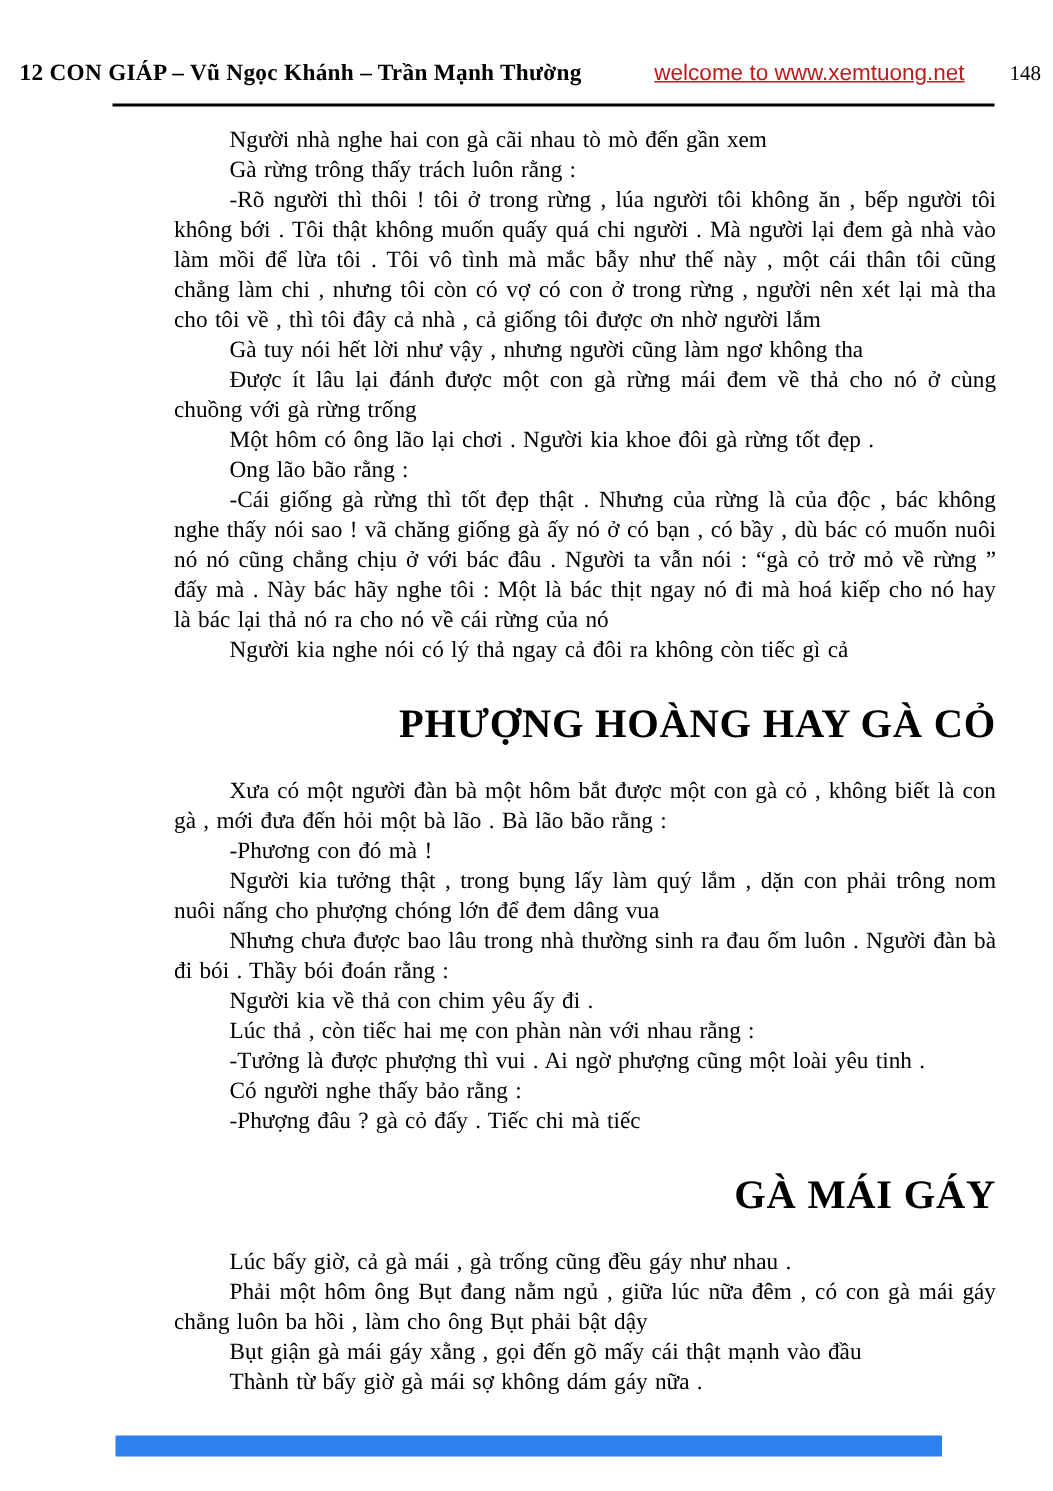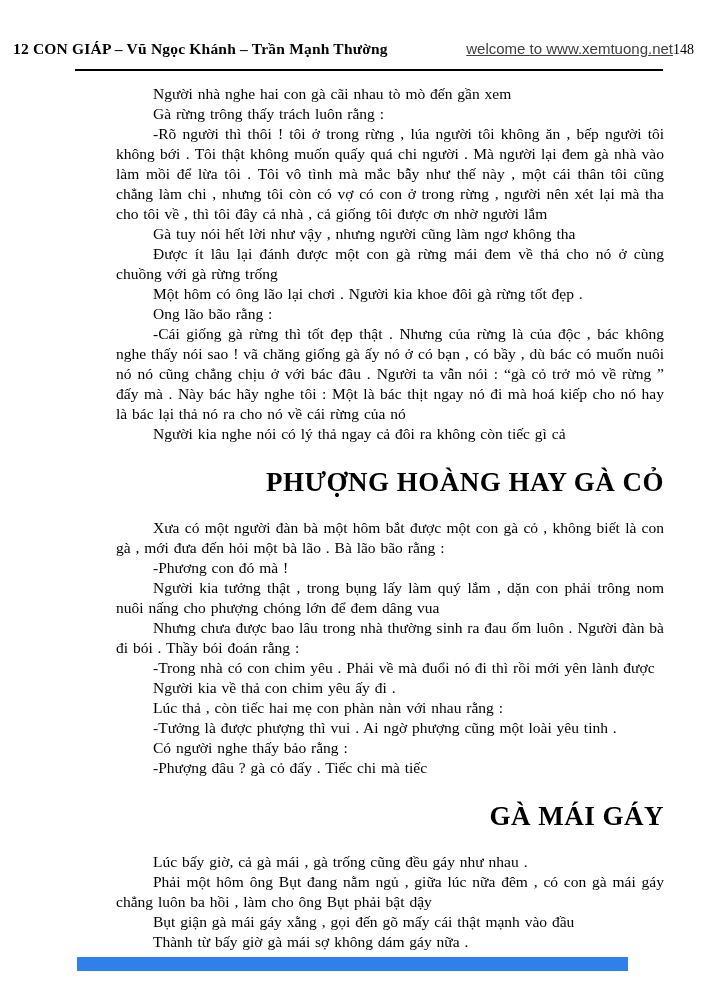--- a/index.html
+++ b/index.html
@@ -23,22 +23,23 @@
   }
   .header-title {
     font-weight: bold;
     font-size: 15.5px;
     letter-spacing: 0.2px;
   }
   .header-link {
     font-family: "Liberation Sans", sans-serif;
     font-size: 15px;
     text-decoration: underline;
-    color: #404040;
+    color: #b91c1c;
     margin-left: auto;
+    margin-right: 30px;
     cursor: pointer;
   }
   .header-page {
     font-size: 14px;
   }
   .header-rule {
     border: none;
     border-top: 2px solid #000000;
     margin: 11px 39px 0 75px;
   }
@@ -91,21 +92,20 @@
     <p class="doc-para">Được ít lâu lại đánh được một con gà rừng mái đem về thả cho nó ở cùng chuồng với gà rừng trống</p>
     <p class="doc-para">Một hôm có ông lão lại chơi . Người kia khoe đôi gà rừng tốt đẹp .</p>
     <p class="doc-para">Ong lão bão rằng :</p>
     <p class="doc-para">-Cái giống gà rừng thì tốt đẹp thật . Nhưng của rừng là của độc , bác không nghe thấy nói sao ! vã chăng giống gà ấy nó ở có bạn , có bầy , dù bác có muốn nuôi nó nó cũng chẳng chịu ở với bác đâu . Người ta vẫn nói : “gà cỏ trở mỏ về rừng ” đấy mà . Này bác hãy nghe tôi : Một là bác thịt ngay nó đi mà hoá kiếp cho nó hay là bác lại thả nó ra cho nó về cái rừng của nó</p>
     <p class="doc-para">Người kia nghe nói có lý thả ngay cả đôi ra không còn tiếc gì cả</p>
     <h2 class="doc-heading">PHƯỢNG HOÀNG HAY GÀ CỎ</h2>
     <p class="doc-para">Xưa có một người đàn bà một hôm bắt được một con gà cỏ , không biết là con gà , mới đưa đến hỏi một bà lão . Bà lão bão rằng :</p>
     <p class="doc-para">-Phương con đó mà !</p>
     <p class="doc-para">Người kia tưởng thật , trong bụng lấy làm quý lắm , dặn con phải trông nom nuôi nấng cho phượng chóng lớn để đem dâng vua</p>
     <p class="doc-para">Nhưng chưa được bao lâu trong nhà thường sinh ra đau ốm luôn . Người đàn bà đi bói . Thầy bói đoán rằng :</p>
-    <p class="doc-para">-Trong nhà có con chim yêu . Phải về mà đuổi nó đi thì rồi mới yên lành được</p>
     <p class="doc-para">Người kia về thả con chim yêu ấy đi .</p>
     <p class="doc-para">Lúc thả , còn tiếc hai mẹ con phàn nàn với nhau rằng :</p>
     <p class="doc-para">-Tưởng là được phượng thì vui . Ai ngờ phượng cũng một loài yêu tinh .</p>
     <p class="doc-para">Có người nghe thấy bảo rằng :</p>
     <p class="doc-para">-Phượng đâu ? gà cỏ đấy . Tiếc chi mà tiếc</p>
     <h2 class="doc-heading">GÀ MÁI GÁY</h2>
     <p class="doc-para">Lúc bấy giờ, cả gà mái , gà trống cũng đều gáy như nhau .</p>
     <p class="doc-para">Phải một hôm ông Bụt đang nằm ngủ , giữa lúc nữa đêm , có con gà mái gáy chẳng luôn ba hồi , làm cho ông Bụt phải bật dậy</p>
     <p class="doc-para">Bụt giận gà mái gáy xằng , gọi đến gõ mấy cái thật mạnh vào đầu</p>
     <p class="doc-para">Thành từ bấy giờ gà mái sợ không dám gáy nữa .</p>

